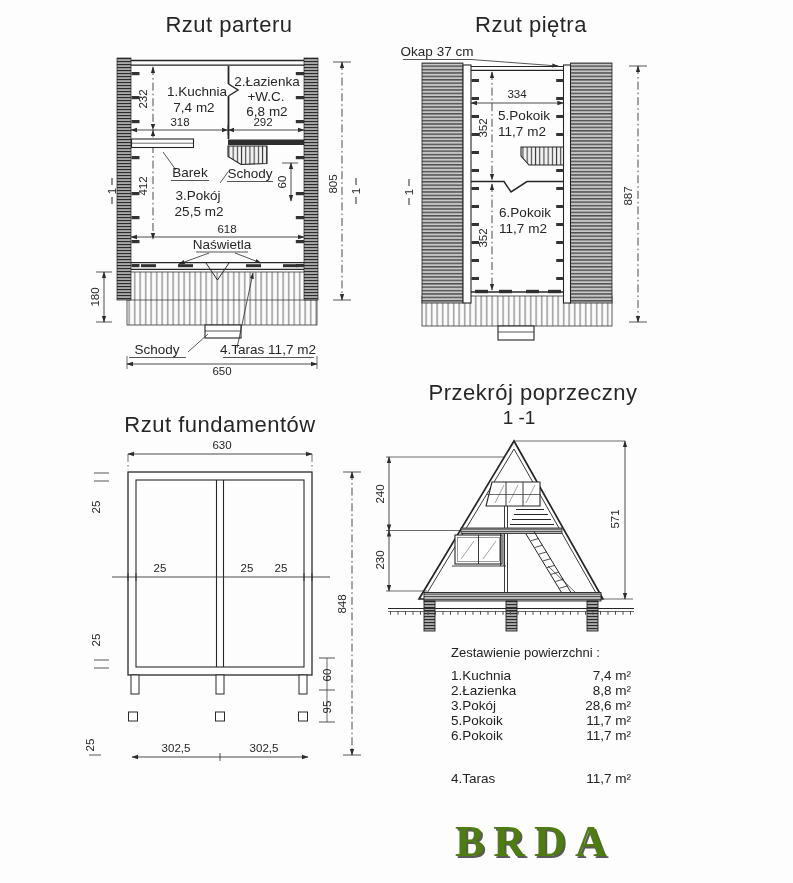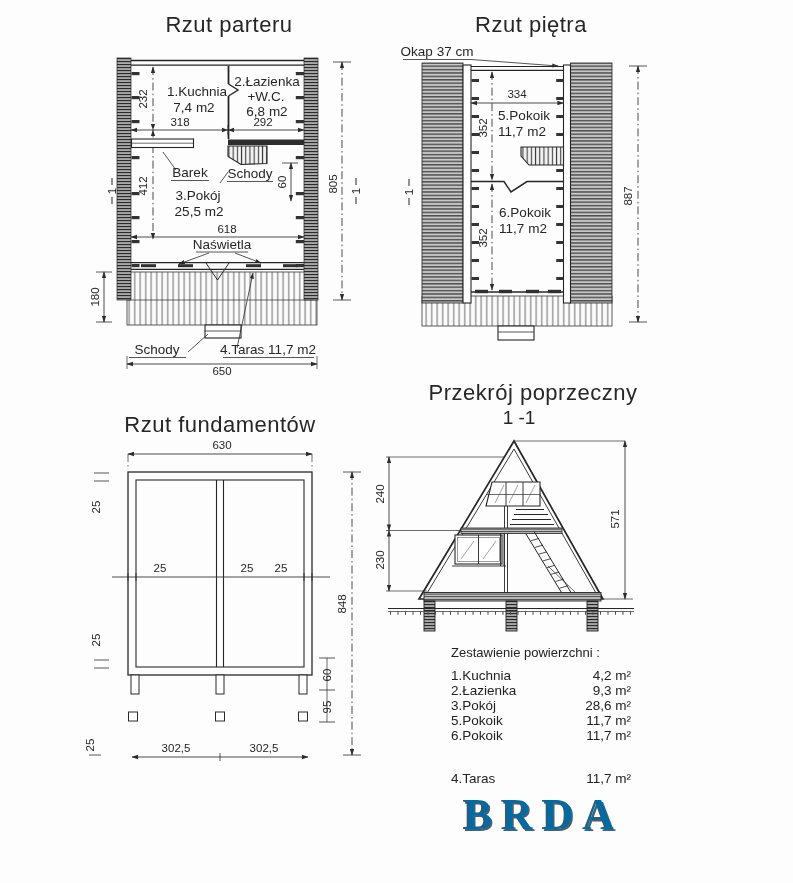--- a/index.html
+++ b/index.html
@@ -14,23 +14,23 @@
   .dimln{stroke:#2c2c2c;stroke-width:.85;fill:none;}
   .tick{stroke:#2c2c2c;stroke-width:.8;fill:none;}
   .thin{stroke:#2c2c2c;stroke-width:.7;fill:none;}
   .dashdot{stroke-dasharray:8 3 1.6 3;}
   .areas{position:absolute;left:451px;top:645px;width:180px;color:#222;}
   .areas .a-title{font-size:13px;margin-bottom:8px;white-space:nowrap;}
   .a-row{display:flex;justify-content:space-between;font-size:13.5px;line-height:15px;}
   .a-row.gap{margin-top:28px;}
   .total-line{position:absolute;left:133px;top:803px;font-size:19.5px;color:#222;white-space:nowrap;}
   .total-line span{margin-right:6px;}
-  .brda{position:absolute;left:455px;top:789px;width:175px;text-align:center;
+  .brda{position:absolute;left:455px;top:816px;width:175px;
         font-family:"Liberation Serif",serif;font-weight:bold;font-size:44px;
-        letter-spacing:9px;color:#0369a1;text-shadow:2px 2px 0 #5a5a5a;}
+        letter-spacing:9px;color:#4d7c0f;text-shadow:2px 2px 0 #5a5a5a;}
 </style>
 </head>
 <body>
 
 <div id="canvas">
 
 <svg width="0" height="0" style="position:absolute" aria-hidden="true">
   <defs>
     <pattern id="pWall" width="4" height="3" patternUnits="userSpaceOnUse">
       <rect width="4" height="3" fill="#b7b7b7"></rect>
@@ -497,25 +497,25 @@
     <line class="ln" x1="388" y1="608.5" x2="634" y2="608.5" stroke-width="1.1"></line>
     <line class="thin" x1="388" y1="611.5" x2="634" y2="611.5"></line>
     <line x1="390" y1="613" x2="632" y2="613" stroke="#4c4c4c" stroke-width="3.5" stroke-dasharray="1 6.5"></line>
   </g>
 </svg>
 
 <div class="areas">
   <div class="a-title">Zestawienie powierzchni :</div>
   <div class="a-row">
     <span>1.Kuchnia</span>
-    <span>4,2 m²</span>
+    <span>7,4 m²</span>
   </div>
   <div class="a-row">
     <span>2.Łazienka</span>
-    <span>9,3 m²</span>
+    <span>8,8 m²</span>
   </div>
   <div class="a-row">
     <span>3.Pokój</span>
     <span>28,6 m²</span>
   </div>
   <div class="a-row">
     <span>5.Pokoik</span>
     <span>11,7 m²</span>
   </div>
   <div class="a-row">

